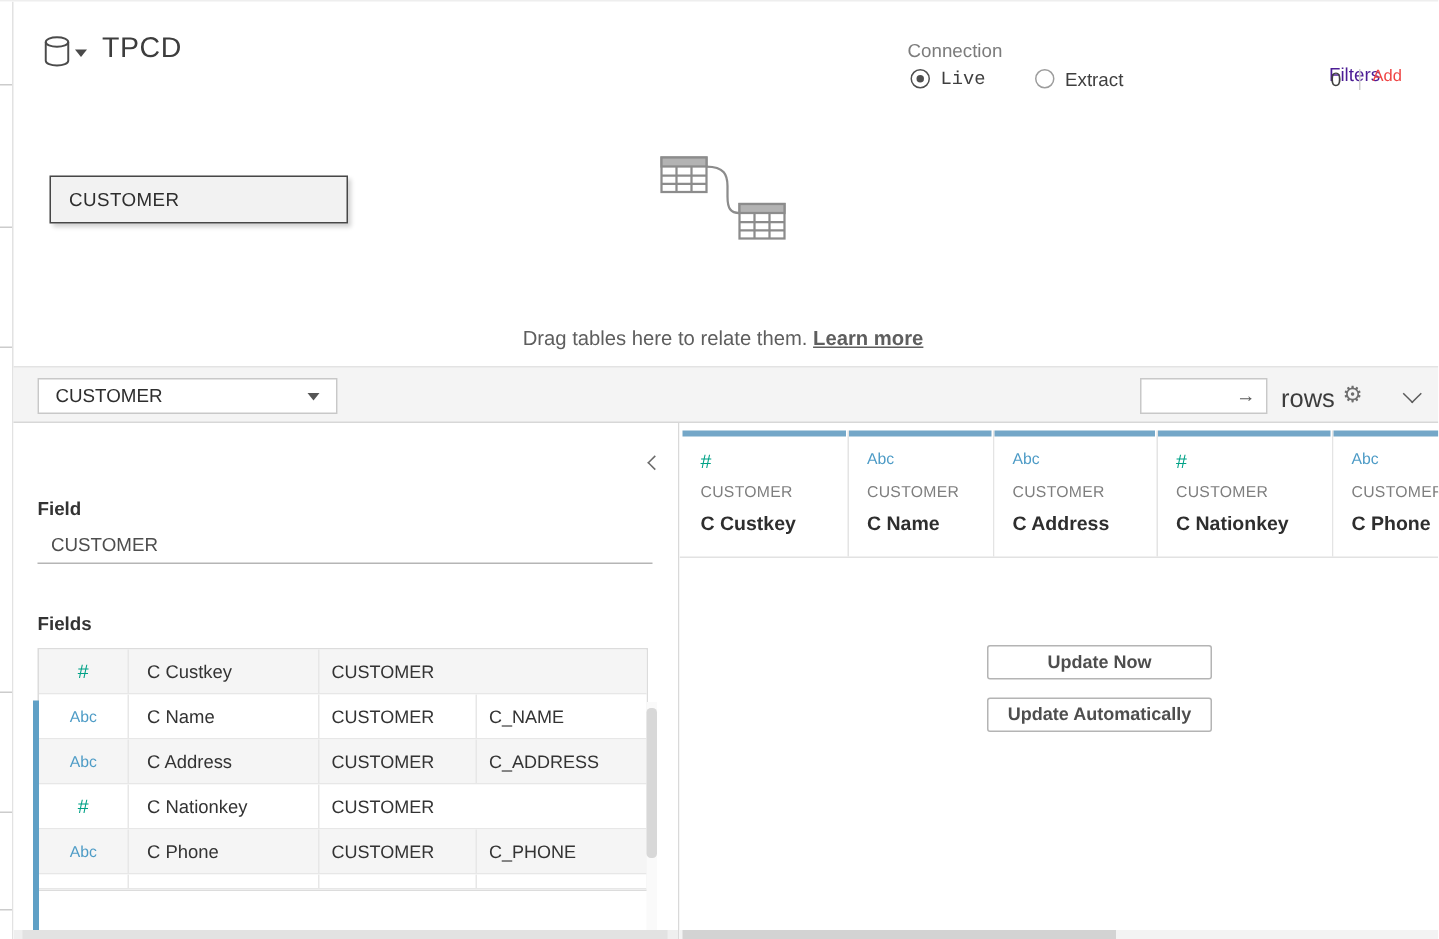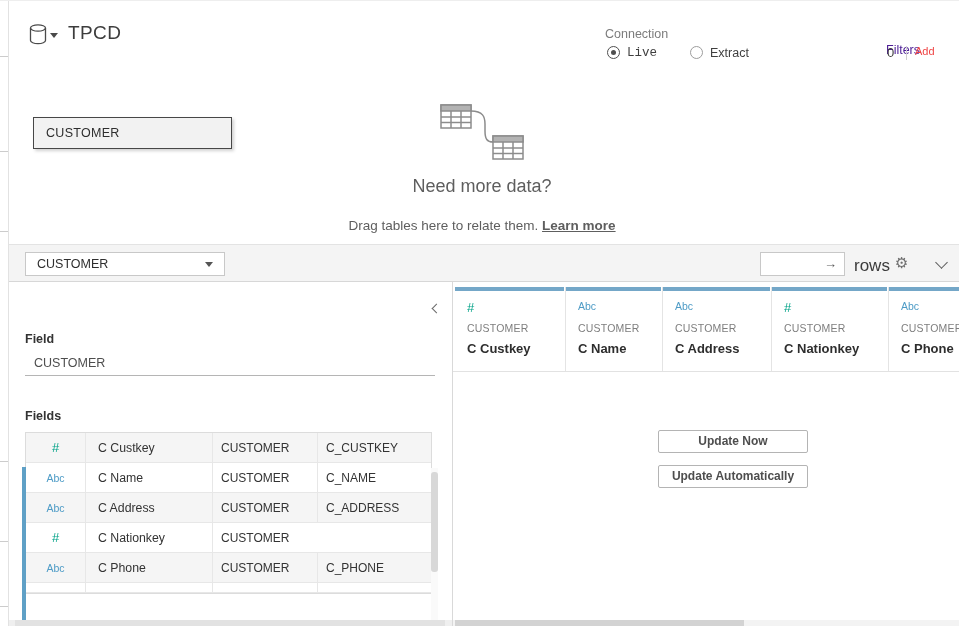--- a/index.html
+++ b/index.html
@@ -164,21 +164,20 @@
     <g stroke="#8c8c8c" stroke-width="1.5" fill="#fff">
       <rect x="53" y="38" width="30" height="23"></rect>
       <rect x="53" y="38" width="30" height="6" fill="#b3b3b3"></rect>
       <line x1="63" y1="44" x2="63" y2="61"></line>
       <line x1="73" y1="44" x2="73" y2="61"></line>
       <line x1="53" y1="50" x2="83" y2="50"></line>
       <line x1="53" y1="55.5" x2="83" y2="55.5"></line>
     </g>
   </svg>
 
-  <div class="abs" id="empty-title">Need more data?</div>
   <div class="abs" id="empty-subtitle">
     <span>Drag tables here to relate them.</span>
     <span id="learn-more">Learn more</span>
   </div>
 
   <div class="abs" id="toolbar">
     <div id="table-select">
       <span>CUSTOMER</span>
       <span id="table-select-caret"></span>
     </div>
@@ -195,21 +194,20 @@
     <span id="panel-collapse"></span>
     <div id="name-label">Field</div>
     <div id="name-value">CUSTOMER</div>
     <div id="fields-label">Fields</div>
 
     <div id="fields-table">
       <div class="ft-row alt">
         <div class="ft-cell c-type icon-num">#</div>
         <div class="ft-cell c-field">C Custkey</div>
         <div class="ft-cell c-phys">CUSTOMER</div>
-        <div class="ft-cell c-remote">C_CUSTKEY</div>
       </div>
       <div class="ft-row">
         <div class="ft-cell c-type icon-str">Abc</div>
         <div class="ft-cell c-field">C Name</div>
         <div class="ft-cell c-phys">CUSTOMER</div>
         <div class="ft-cell c-remote">C_NAME</div>
       </div>
       <div class="ft-row alt">
         <div class="ft-cell c-type icon-str">Abc</div>
         <div class="ft-cell c-field">C Address</div>

